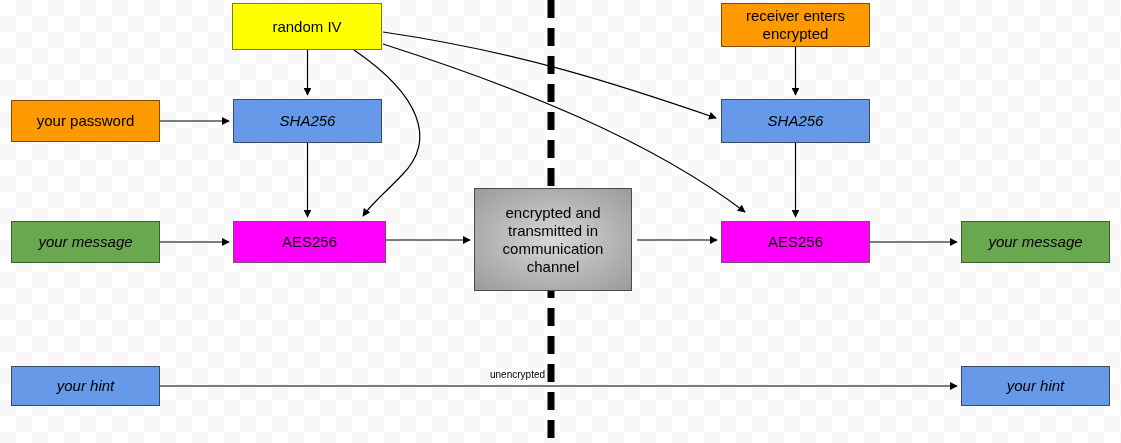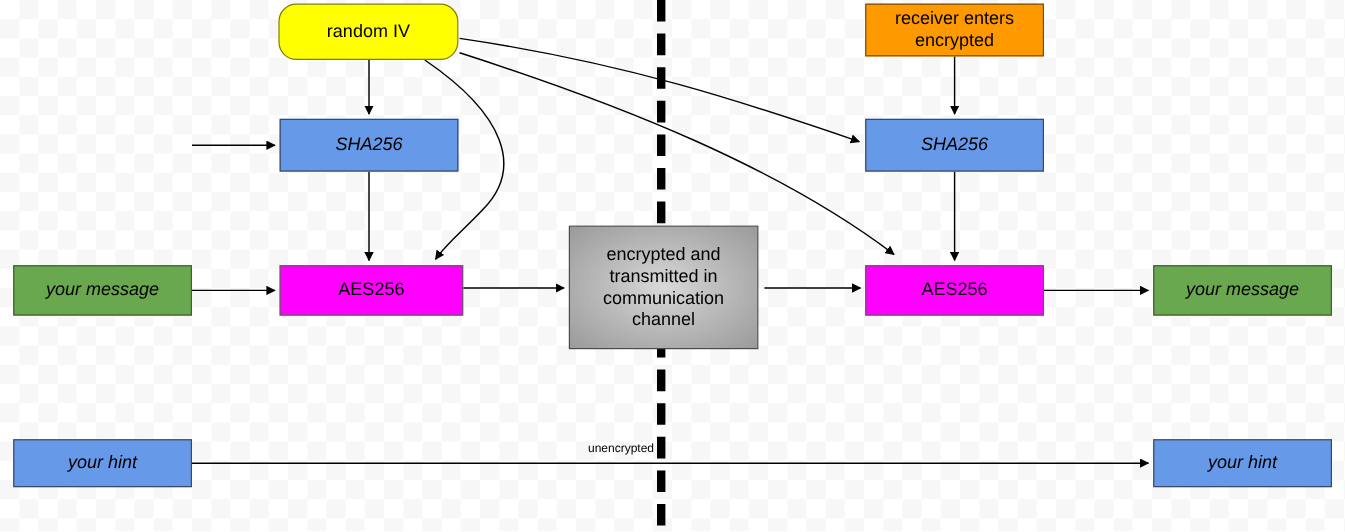--- a/index.html
+++ b/index.html
@@ -95,24 +95,27 @@
       <path d="M 795.5 143 L 795.5 217"></path>
 
       <path d="M 870 242 L 957 242"></path>
 
       <path d="M 160 386 L 957 386"></path>
     </g>
 
     <line x1="551" y1="0" x2="551" y2="443" stroke="#000000" stroke-width="7" stroke-dasharray="18 10"></line>
   </svg>
 
-  <div class="node n-yellow" style="left:232px; top:3px; width:150px; height:47px;border-radius:15px;">
+  <div class="node n-yellow" style="left:232px; top:3px; width:150px; height:47px;">
     <span>random IV</span>
   </div>
 
+  <div class="node n-orange" style="left:11px; top:100px; width:149px; height:42px;">
+    <span>your password</span>
+  </div>
 
   <div class="node n-blue" style="left:233px; top:99px; width:149px; height:44px;">
     <span>SHA256</span>
   </div>
 
   <div class="node n-green" style="left:11px; top:221px; width:149px; height:42px;">
     <span>your message</span>
   </div>
 
   <div class="node n-magenta" style="left:233px; top:221px; width:153px; height:42px;">

